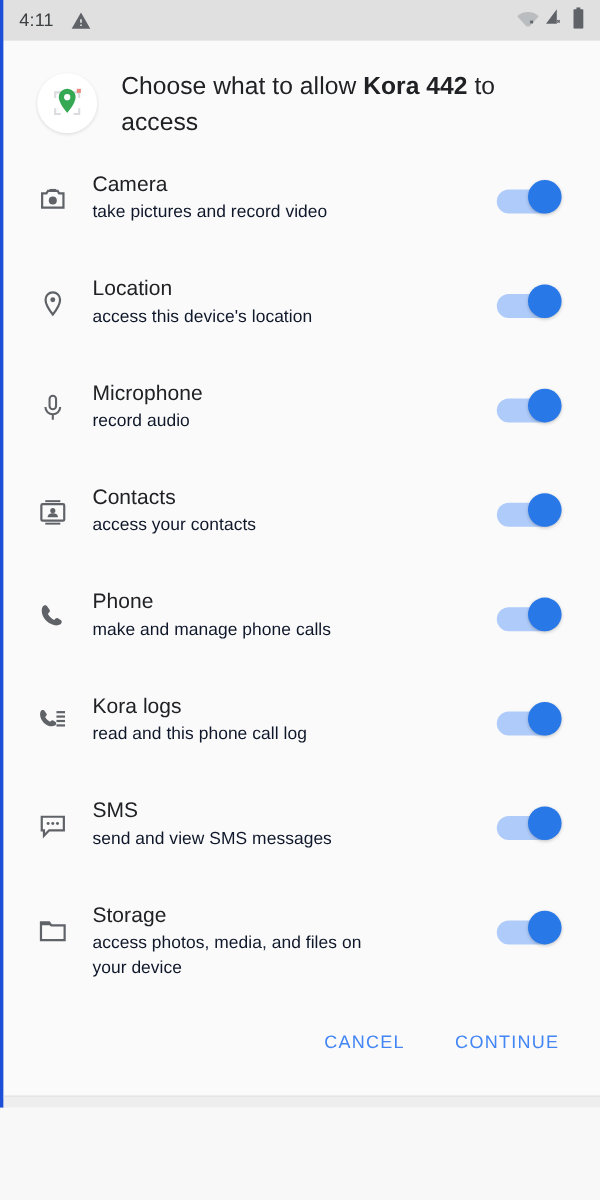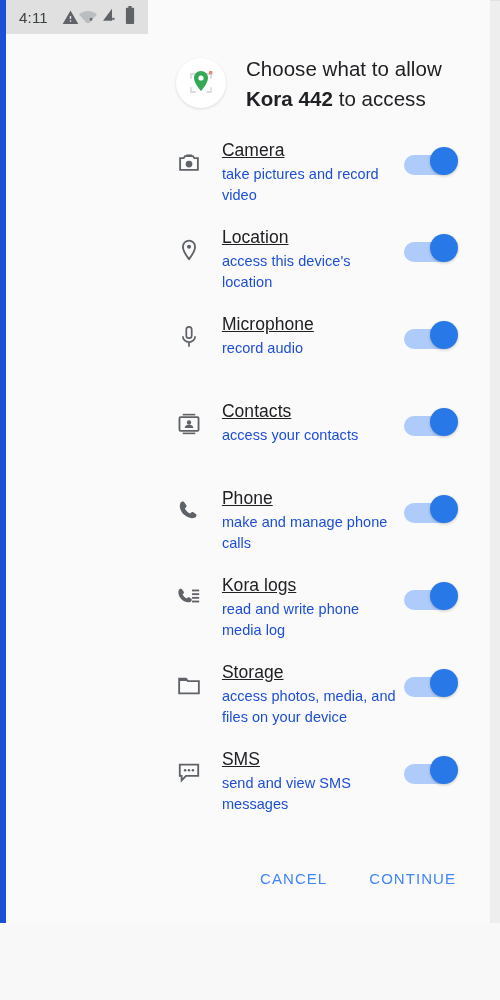--- a/index.html
+++ b/index.html
@@ -11,24 +11,24 @@
     background: #f8f8f8;
     font-family: "Liberation Sans", sans-serif;
     -webkit-font-smoothing: antialiased;
   }
 
   #screen {
     position: relative;
     width: 500px;
     height: 923px;
     background: #fafafa;
-    border-left: 6px solid #1d4ed8;
+    border-left: 3px solid #1d4ed8;
     border-right: 0;
     display: flex;
-    flex-direction: row;
+    flex-direction: column;
   }
 
   
   .statusbar {
     height: 34px;
     flex: 0 0 34px;
     background: #e0e0e0;
     display: flex;
     align-items: center;
     padding: 0 12px 0 13px;
@@ -48,21 +48,21 @@
     flex: 1;
     background: #fafafa;
     display: flex;
     flex-direction: column;
     min-height: 0;
   }
 
   .header {
     display: flex;
     align-items: flex-start;
-    padding: 52px 28px 0 28px;
+    padding: 21px 28px 0 28px;
   }
   .app-icon {
     flex: 0 0 50px;
     width: 50px;
     height: 50px;
     margin-right: 20px;
     margin-top: 6px;
     position: relative;
   }
   .app-icon .disc {
@@ -109,26 +109,25 @@
     flex: 1;
     padding-top: 2px;
     min-width: 0;
   }
   .perm-title {
     font-size: 17.5px;
     line-height: 25px;
     color: #202124;
     font-weight: 400;
     letter-spacing: .05px;
-    text-decoration: underline;
   }
   .perm-desc {
     font-size: 14.5px;
     line-height: 21px;
-    color: #1d4ed8;
+    color: #0f172a;
     letter-spacing: .05px;
     padding-top: 1px;
     max-width: 255px;
   }
 
   
   .toggle {
     flex: 0 0 auto;
     width: 62px;
     height: 46px;
@@ -343,38 +342,21 @@
             <g fill="#5f6368">
                 <rect x="14.8" y="4.2" width="6.6" height="1.7"></rect>
                 <rect x="14.8" y="7.6" width="6.6" height="1.7"></rect>
                 <rect x="14.8" y="11" width="6.6" height="1.7"></rect>
                 <rect x="14.8" y="14.4" width="6.6" height="1.7"></rect>
               </g>
           </svg>
         </div>
         <div class="perm-text">
           <div class="perm-title">Kora logs</div>
-          <div class="perm-desc">read and write phone media log</div>
-        </div>
-        <div class="toggle">
-          <div class="track"></div>
-          <div class="thumb"></div>
-        </div>
-      </div>
-
-      <div class="perm-row">
-        <div class="perm-icon">
-          <svg width="26" height="26" viewBox="0 0 24 24">
-              <path fill="none" stroke="#5f6368" stroke-width="1.7" d="M2.9 6.2h6.3l1.7 2.2h10.2v11.4H2.9z"></path>
-              <path fill="#5f6368" d="M2.9 6.2h6.3l1.7 2.2H2.9z"></path>
-            </svg>
-        </div>
-        <div class="perm-text">
-          <div class="perm-title">Storage</div>
-          <div class="perm-desc">access photos, media, and files on your device</div>
+          <div class="perm-desc">read and this phone call log</div>
         </div>
         <div class="toggle">
           <div class="track"></div>
           <div class="thumb"></div>
         </div>
       </div>
 
       <div class="perm-row">
         <div class="perm-icon">
           <svg width="26" height="26" viewBox="0 0 24 24">
@@ -389,20 +371,37 @@
         <div class="perm-text">
           <div class="perm-title">SMS</div>
           <div class="perm-desc">send and view SMS messages</div>
         </div>
         <div class="toggle">
           <div class="track"></div>
           <div class="thumb"></div>
         </div>
       </div>
 
+      <div class="perm-row">
+        <div class="perm-icon">
+          <svg width="26" height="26" viewBox="0 0 24 24">
+              <path fill="none" stroke="#5f6368" stroke-width="1.7" d="M2.9 6.2h6.3l1.7 2.2h10.2v11.4H2.9z"></path>
+              <path fill="#5f6368" d="M2.9 6.2h6.3l1.7 2.2H2.9z"></path>
+            </svg>
+        </div>
+        <div class="perm-text">
+          <div class="perm-title">Storage</div>
+          <div class="perm-desc">access photos, media, and files on your device</div>
+        </div>
+        <div class="toggle">
+          <div class="track"></div>
+          <div class="thumb"></div>
+        </div>
+      </div>
+
     </div>
 
     <div class="actions">
       <button class="action-btn">CANCEL</button>
       <button class="action-btn">CONTINUE</button>
     </div>
 
   </div>
 
   <div class="bottom-edge"></div>

